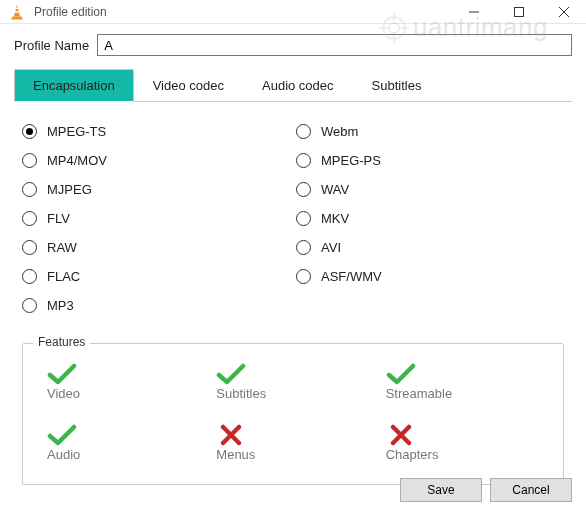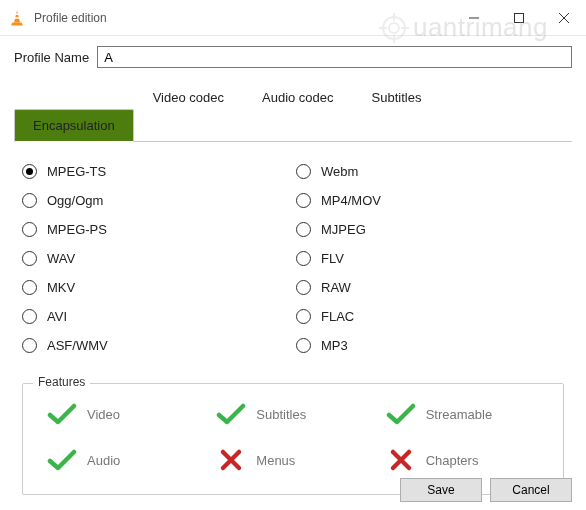--- a/index.html
+++ b/index.html
@@ -1,42 +1,42 @@
 <!DOCTYPE html>
 <html><head>
 <meta charset="utf-8">
 <style>
 * { box-sizing: border-box; margin: 0; padding: 0; font-family: "Segoe UI", Tahoma, sans-serif; }
 body { background: #fff; width: 586px; height: 510px; overflow: hidden; }
 
-.titlebar { height: 36px; display: flex; align-items: center; padding-left: 8px; border-bottom: 1px solid #e8e8e8; }
+.titlebar { height: 24px; display: flex; align-items: center; padding-left: 8px; border-bottom: 1px solid #e8e8e8; }
 .titlebar .app-icon { width: 18px; height: 18px; margin-right: 8px; }
 .titlebar .title { font-size: 12px; color: #555; flex: 1; }
 .winbtn { width: 45px; height: 32px; display: flex; align-items: center; justify-content: center; color: #333; }
 .winbtn svg { stroke: #333; fill: none; stroke-width: 1; }
 
 .form-row { display: flex; align-items: center; padding: 10px 14px 6px 14px; }
 .field-label { font-size: 13px; color: #222; margin-right: 8px; }
 .text-input { flex: 1; height: 22px; border: 1px solid #777; font-size: 13px; padding: 0 6px; }
 
 .tabbar { display: flex; margin: 6px 14px 0 14px; position: relative; }
 .tab { font-size: 13px; padding: 8px 18px; border: 1px solid transparent; cursor: pointer; color: #222; position: relative; bottom: -1px; }
-.tab.active { border: 1px solid #c7c7c7; border-bottom: 1px solid #fff; background: #4d7c0f; border-top-left-radius: 2px; border-top-right-radius: 2px; margin-top: 28px; }
+.tab.active { border: 1px solid #c7c7c7; border-bottom: 1px solid #fff; background: #14b8a6; border-top-left-radius: 2px; border-top-right-radius: 2px; }
 .tabline { border-top: 1px solid #c7c7c7; margin: 0 14px; }
 
 .tabpanel { padding: 22px 22px 8px 22px; }
 .radio-grid { display: grid; grid-template-columns: repeat(2, 1fr); row-gap: 14px; column-gap: 6px; }
 .radio-item { display: flex; align-items: center; font-size: 13px; color: #222; cursor: pointer; }
 .radio-circle { width: 15px; height: 15px; border: 1.5px solid #333; border-radius: 50%; margin-right: 10px; display: flex; align-items: center; justify-content: center; flex-shrink: 0; }
 .radio-circle.selected::after { content: ""; width: 7px; height: 7px; background: #000; border-radius: 50%; }
 
 .features-box { margin: 22px 22px 0 22px; border: 1px solid #ccc; border-radius: 2px; padding: 18px 8px 22px 24px; position: relative; }
 .features-legend { position: absolute; top: -9px; left: 10px; background: #fff; padding: 0 5px; font-size: 12px; color: #333; }
 .feat-grid { display: grid; grid-template-columns: repeat(3, 1fr); row-gap: 22px; }
-.feat-item { display: flex; align-items: center; font-size: 13px; color: #777; }
+.feat-item { display: flex; font-size: 13px; color: #777; flex-direction: column; }
 .feat-icon { width: 30px; height: 24px; margin-right: 10px; display: flex; align-items: center; justify-content: center; }
 .feat-icon svg { stroke-width: 4.5; fill: none; stroke-linecap: round; stroke-linejoin: round; }
 
 .buttons { position: absolute; bottom: 8px; right: 14px; display: flex; gap: 8px; margin-left: 29px; }
 .btn { min-width: 82px; height: 24px; font-size: 12px; border: 1px solid #adadad; background: #e1e1e1; cursor: pointer; }
 
 .watermark { position: absolute; top: 12px; right: 38px; opacity: 0.25; pointer-events: none; display: flex; align-items: center; font-size: 26px; color: #999; font-weight: 300; letter-spacing: 0.5px; }
 .watermark svg { margin-right: 4px; }
 </style>
 </head>
@@ -100,24 +100,20 @@
       <div class="radio-item">
         <span class="radio-circle selected"></span>
         <span>MPEG-TS</span>
       </div>
       <div class="radio-item">
         <span class="radio-circle"></span>
         <span>Webm</span>
       </div>
       <div class="radio-item">
         <span class="radio-circle"></span>
-        <span>Ogg/Ogm</span>
-      </div>
-      <div class="radio-item">
-        <span class="radio-circle"></span>
         <span>MP4/MOV</span>
       </div>
       <div class="radio-item">
         <span class="radio-circle"></span>
         <span>MPEG-PS</span>
       </div>
       <div class="radio-item">
         <span class="radio-circle"></span>
         <span>MJPEG</span>
       </div>

